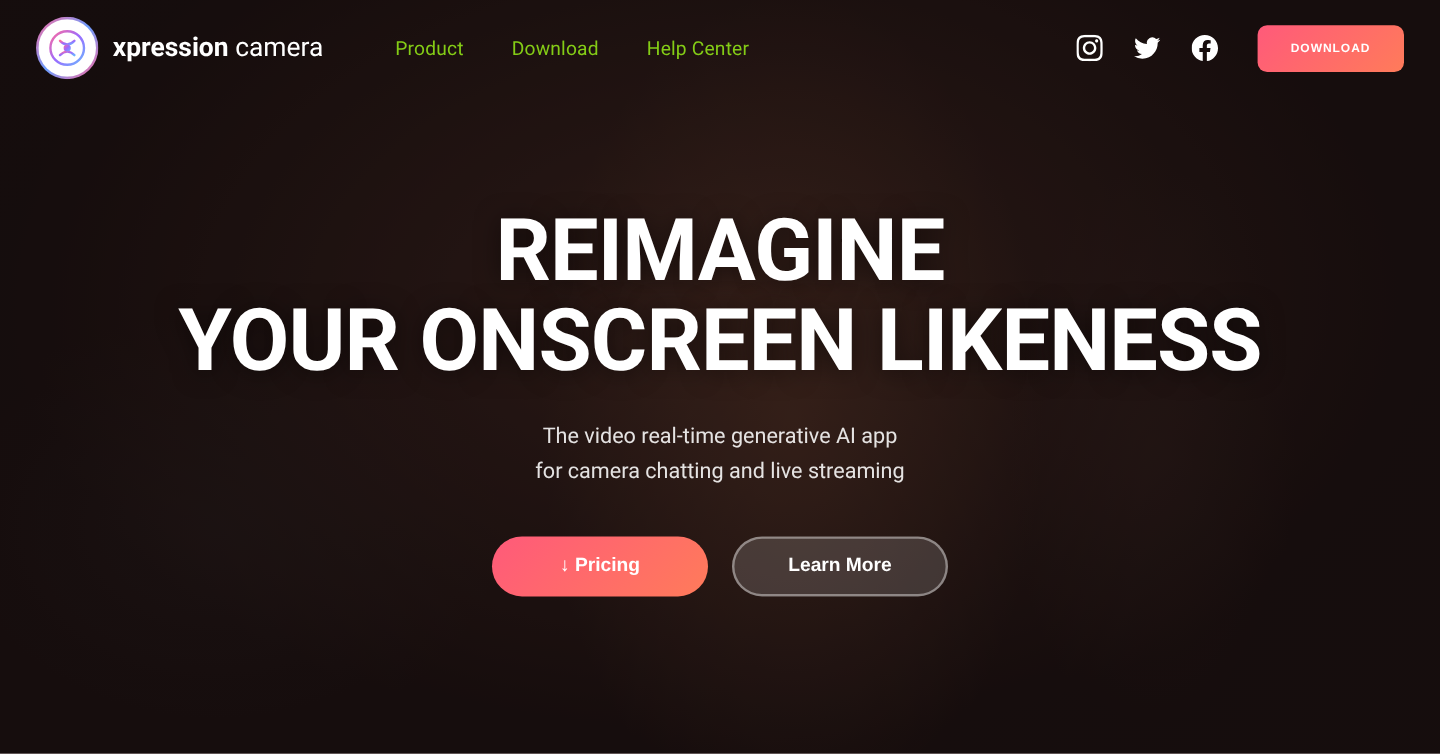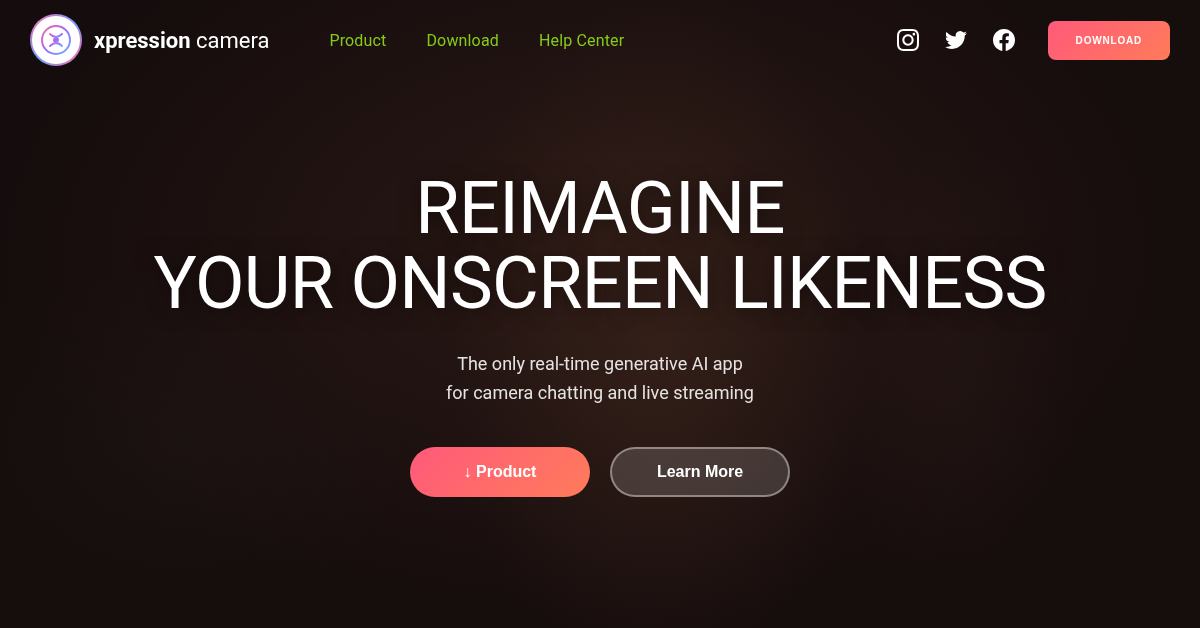--- a/index.html
+++ b/index.html
@@ -165,21 +165,21 @@
       align-items: center;
       justify-content: center;
       text-align: center;
       z-index: 5;
       padding-top: 40px;
     }
 
     .hero-title {
       color: white;
       font-size: 72px;
-      font-weight: 400;
+      font-weight: 700;
       line-height: 1.05;
       letter-spacing: -0.01em;
       text-transform: uppercase;
       margin-bottom: 28px;
       text-shadow: 0 2px 20px rgba(0,0,0,0.5);
     }
 
     .hero-subtitle {
       color: rgba(255, 255, 255, 0.88);
       font-size: 18px;
@@ -278,21 +278,21 @@
 
     <button class="download-btn">DOWNLOAD</button>
   </nav>
 
   <div class="hero-content">
     <h1 class="hero-title">
       <span>REIMAGINE</span><br>
       <span>YOUR ONSCREEN LIKENESS</span><br>
     </h1>
     <p class="hero-subtitle">
-      <span>The only real-time generative AI app</span><br>
+      <span>The video real-time generative AI app</span><br>
       <span>for camera chatting and live streaming</span>
     </p>
     <div class="hero-cta-row">
-      <button class="cta-btn-primary">↓ Product</button>
+      <button class="cta-btn-primary">↓ Pricing</button>
       <button class="cta-btn-secondary">Learn More</button>
     </div>
   </div>
 </div>
 
 </body></html>

